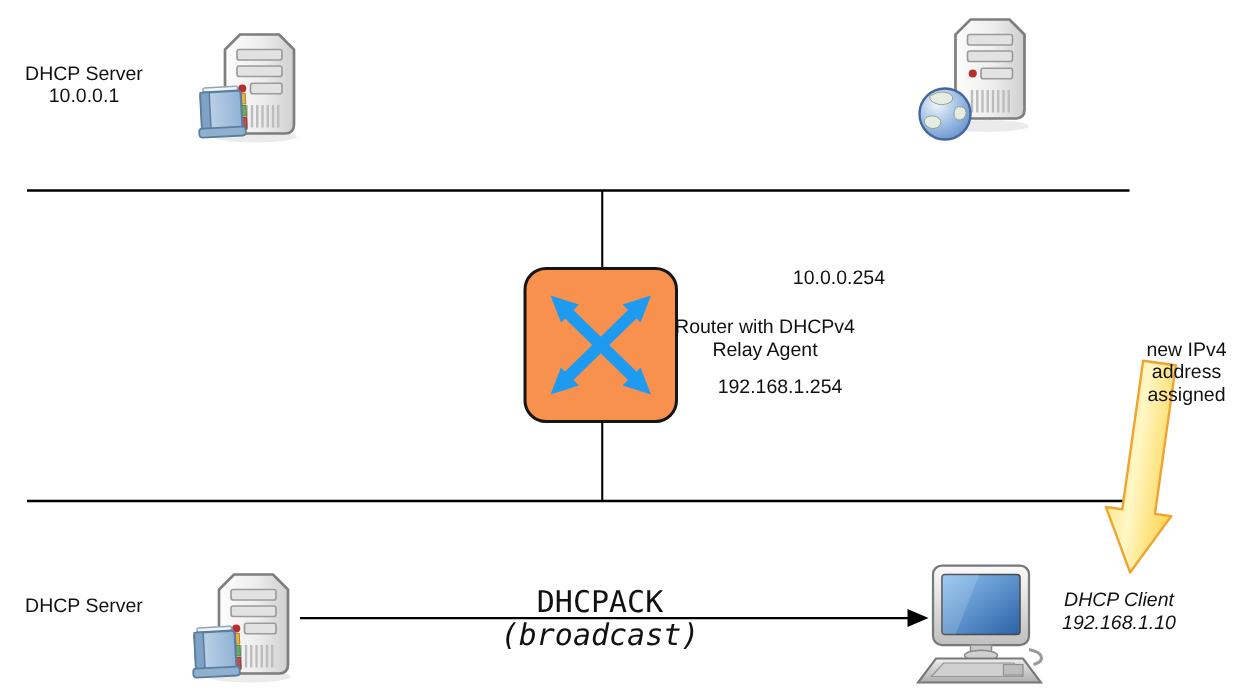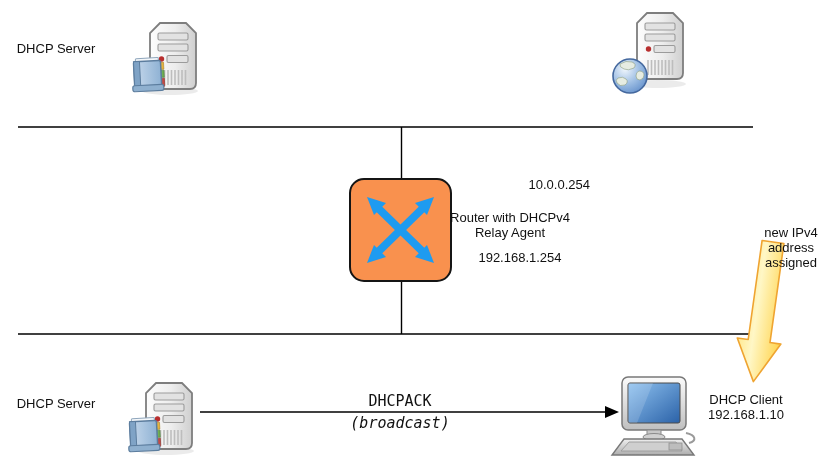--- a/index.html
+++ b/index.html
@@ -1,21 +1,21 @@
 <!DOCTYPE html>
 <html><head>
 <meta charset="utf-8">
 <style>
   html,body{margin:0;padding:0;background:#fff;}
   .canvas{
     position:relative;width:830px;height:464px;background:#ffffff;
     font-family:"Liberation Sans",sans-serif;color:#111;overflow:hidden;
   }
   .lbl{position:absolute;text-align:center;font-size:13px;line-height:15px;z-index:3;}
-  .mono{font-family:"DejaVu Sans Mono","Liberation Mono",monospace;font-size:15px;line-height:16px;}
+  .mono{font-family:"DejaVu Sans Mono","Liberation Mono",monospace;font-size:20px;line-height:16px;}
   .overlay{position:absolute;left:0;top:0;z-index:1;}
   .icon{position:absolute;z-index:2;}
   .router-box{
     position:absolute;left:349px;top:178px;width:99px;height:100px;
     background:#F9914E;border:2.5px solid #151515;border-radius:15px;z-index:2;
   }
   .defs-holder{position:absolute;width:0;height:0;overflow:hidden;}
 </style>
 </head>
 <body>
@@ -83,20 +83,21 @@
       <line x1="200" y1="412" x2="607" y2="412" stroke="#000" stroke-width="1.5"></line>
       <polygon points="619,412 605,406 605,418" fill="#000"></polygon>
     </g>
     <g transform="rotate(8 773 242)">
       <polygon points="762,242 784,242 784,342 795,342 773,383 751,342 762,342" fill="url(#gYel)" stroke="#EFA431" stroke-width="1.6" stroke-linejoin="round"></polygon>
     </g>
   </svg>
 
   <div class="lbl" style="left:0;top:41px;width:112px;">
     <div>DHCP Server</div>
+    <div>10.0.0.1</div>
   </div>
   <div class="icon" style="left:132px;top:20px;">
     <svg width="70" height="76" viewBox="0 0 70 76">
       <ellipse cx="38" cy="71" rx="28" ry="4" fill="rgba(0,0,0,0.08)"></ellipse>
       <use href="#sym-tower" transform="translate(17,2)"></use>
       <use href="#sym-book" transform="translate(2,37) rotate(-3 15 15)"></use>
     </svg>
   </div>
 
   <div class="icon" style="left:610px;top:8px;">
@@ -150,18 +151,18 @@
       <rect x="22" y="7" width="52" height="40" rx="2" fill="url(#gScr)" stroke="#4A4A4A" stroke-width="1"></rect>
       <polygon points="22,7 47,7 31,47 22,47" fill="#FFFFFF" opacity="0.15"></polygon>
       <path d="M80 57 C 90 59 91 65 83 67" stroke="#9A9A9A" stroke-width="2" fill="none"></path>
       <rect x="41" y="54" width="14" height="6" fill="#C8C8C8" stroke="#8A8A8A" stroke-width="1"></rect>
       <ellipse cx="48" cy="61" rx="11" ry="3.5" fill="#D0D0D0" stroke="#8A8A8A" stroke-width="1"></ellipse>
       <polygon points="18,63 76,63 88,79 6,79" fill="url(#gKb)" stroke="#787878" stroke-width="1.4"></polygon>
       <polygon points="23,66 70,66 76,75 15,75" fill="#CFCFCF" stroke="#959595" stroke-width="0.8"></polygon>
       <rect x="63" y="67" width="13" height="7" fill="#BDBDBD" stroke="#909090" stroke-width="0.8"></rect>
     </svg>
   </div>
-  <div class="lbl" style="left:700px;top:392px;width:92px;">
+  <div class="lbl" style="left:700px;top:392px;width:92px;font-style:italic;">
     <div>DHCP Client</div>
     <div>192.168.1.10</div>
   </div>
 
 </div>
 
 </body></html>

